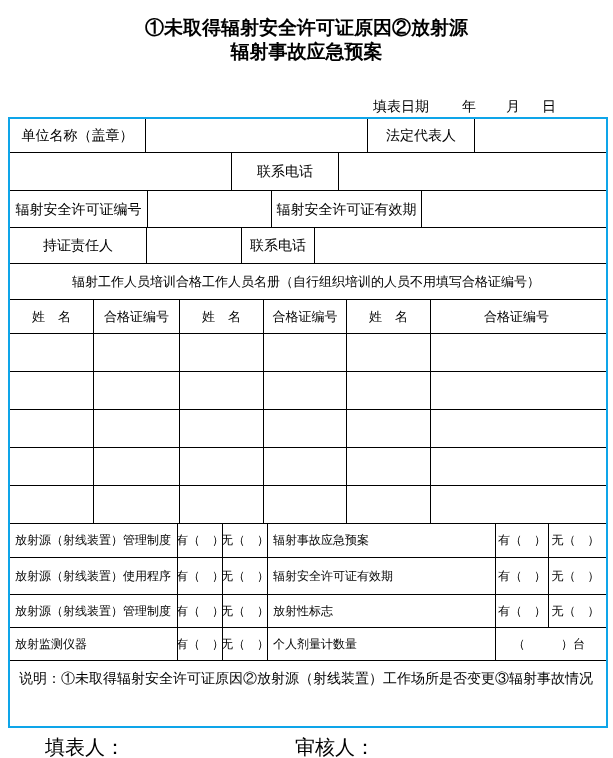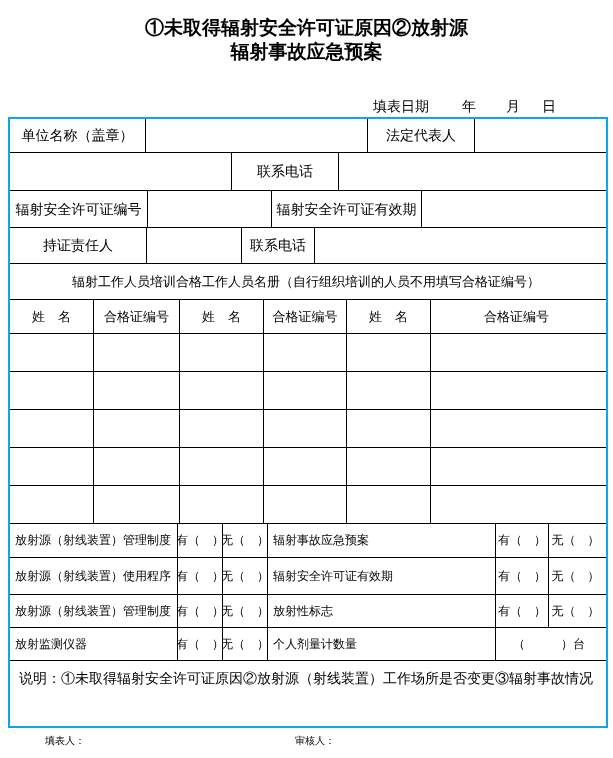--- a/index.html
+++ b/index.html
@@ -29,21 +29,21 @@
   }
   .c.last{border-right:none;}
   .c.left{justify-content:flex-start;padding-left:5px;}
   .small{font-size:12px;}
   .roster-title{font-size:13px;}
   .rhead{font-size:13px;}
   .notes{
     font-size:14px;line-height:27px;white-space:normal;
     align-items:flex-start;padding:4px 6px 0 6px;
   }
-  .footer{position:relative;height:20px;margin-top:4px;font-size:10px;}
+  .footer{position:relative;height:20px;margin-top:4px;font-size:20px;}
   .footer span{position:absolute;top:2px;}
   .ft-filler{left:45px;}
   .ft-reviewer{left:295px;}
 
   
   .h34{height:34px;} .h38{height:38px;} .h37{height:37px;} .h36{height:36px;}
   .h33{height:33px;} .h65{height:65px;}
 </style>
 </head>
 <body>

